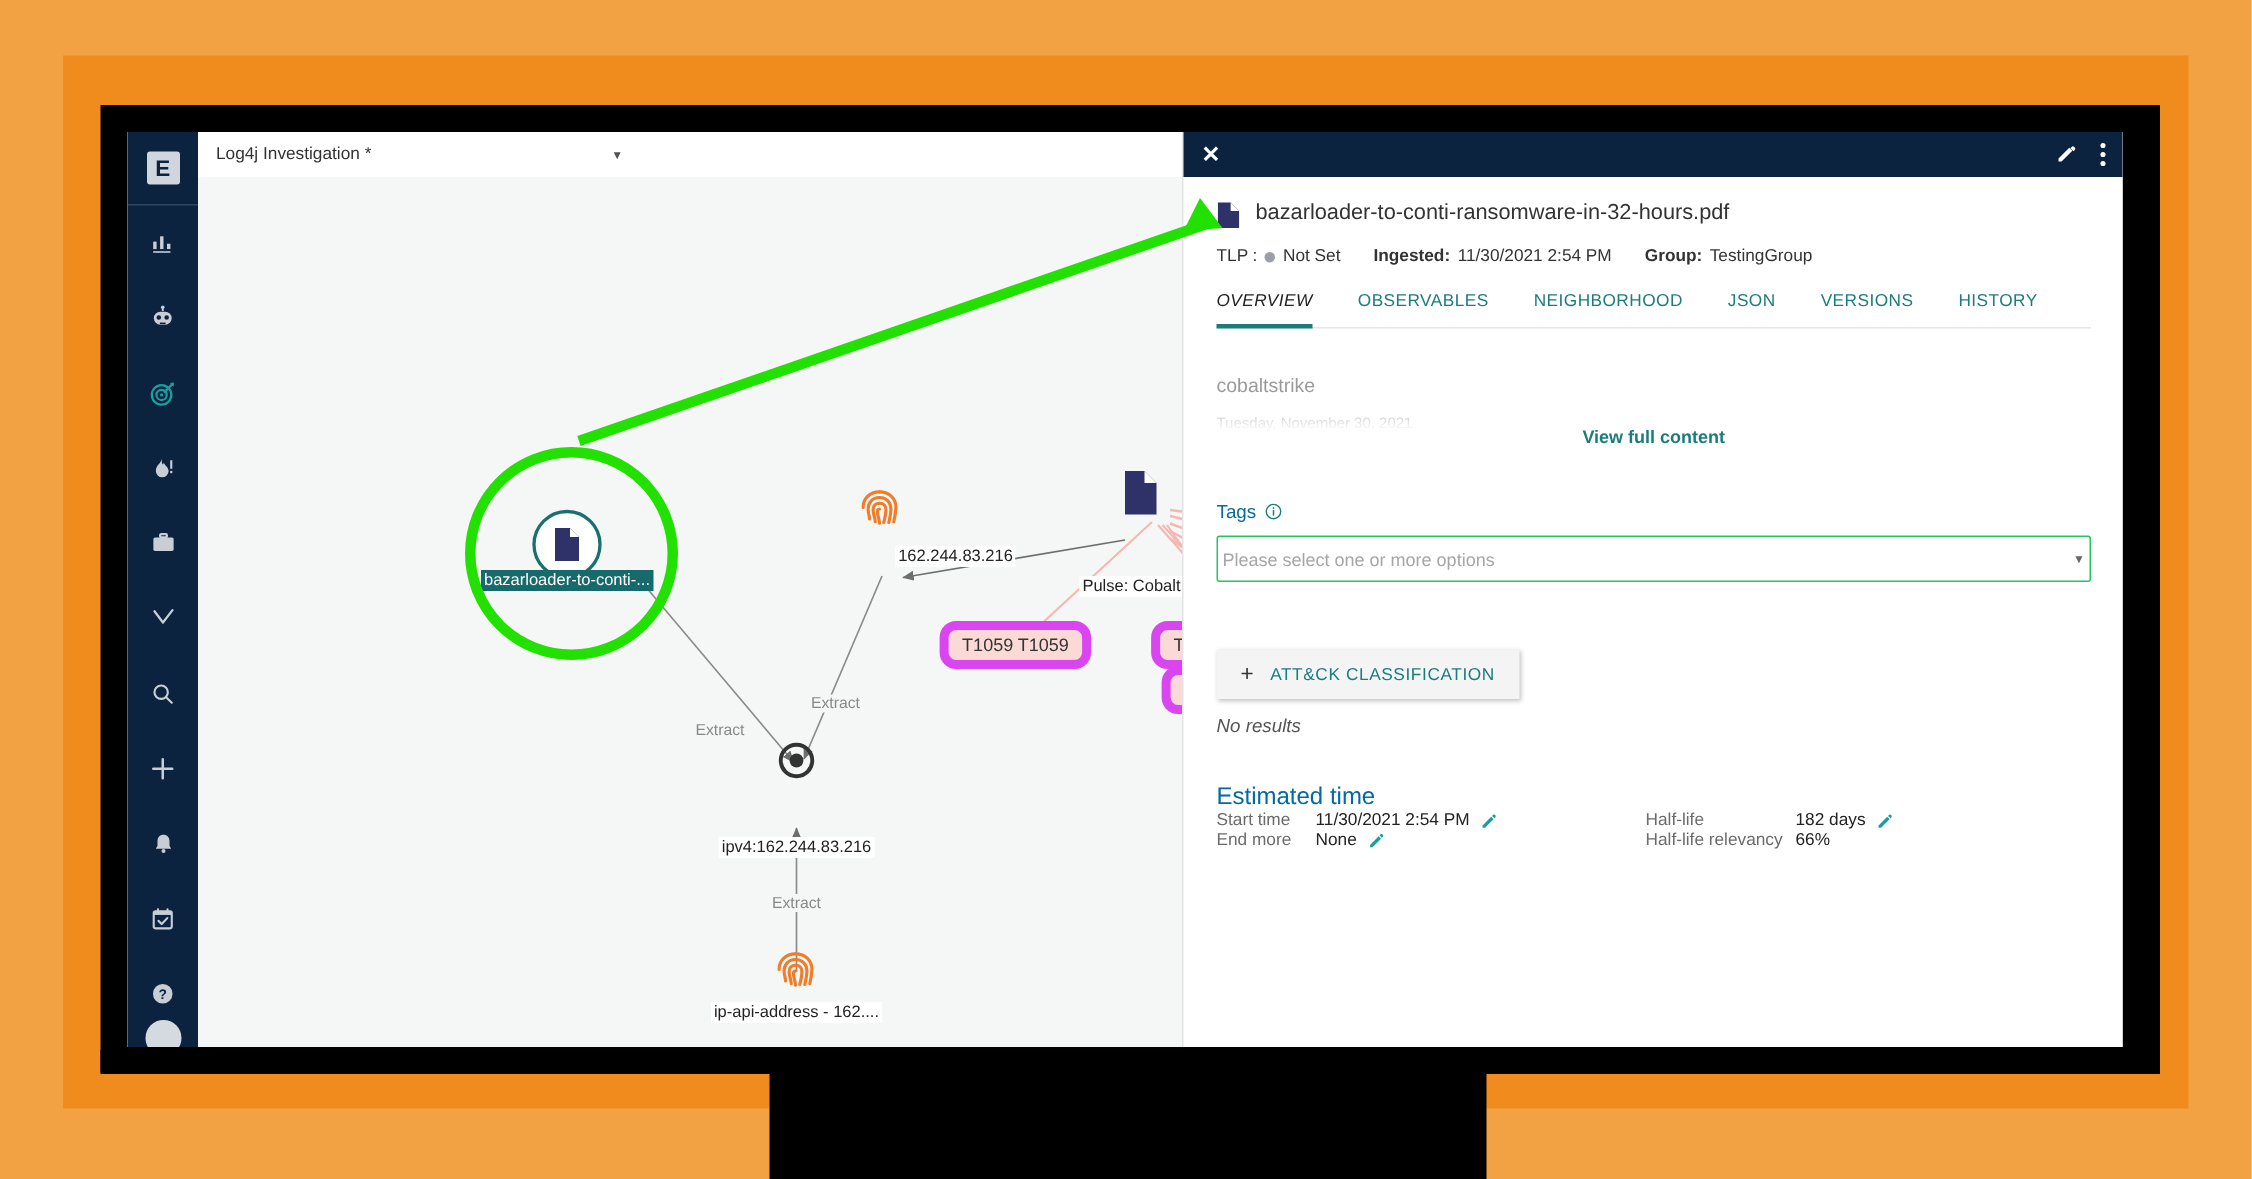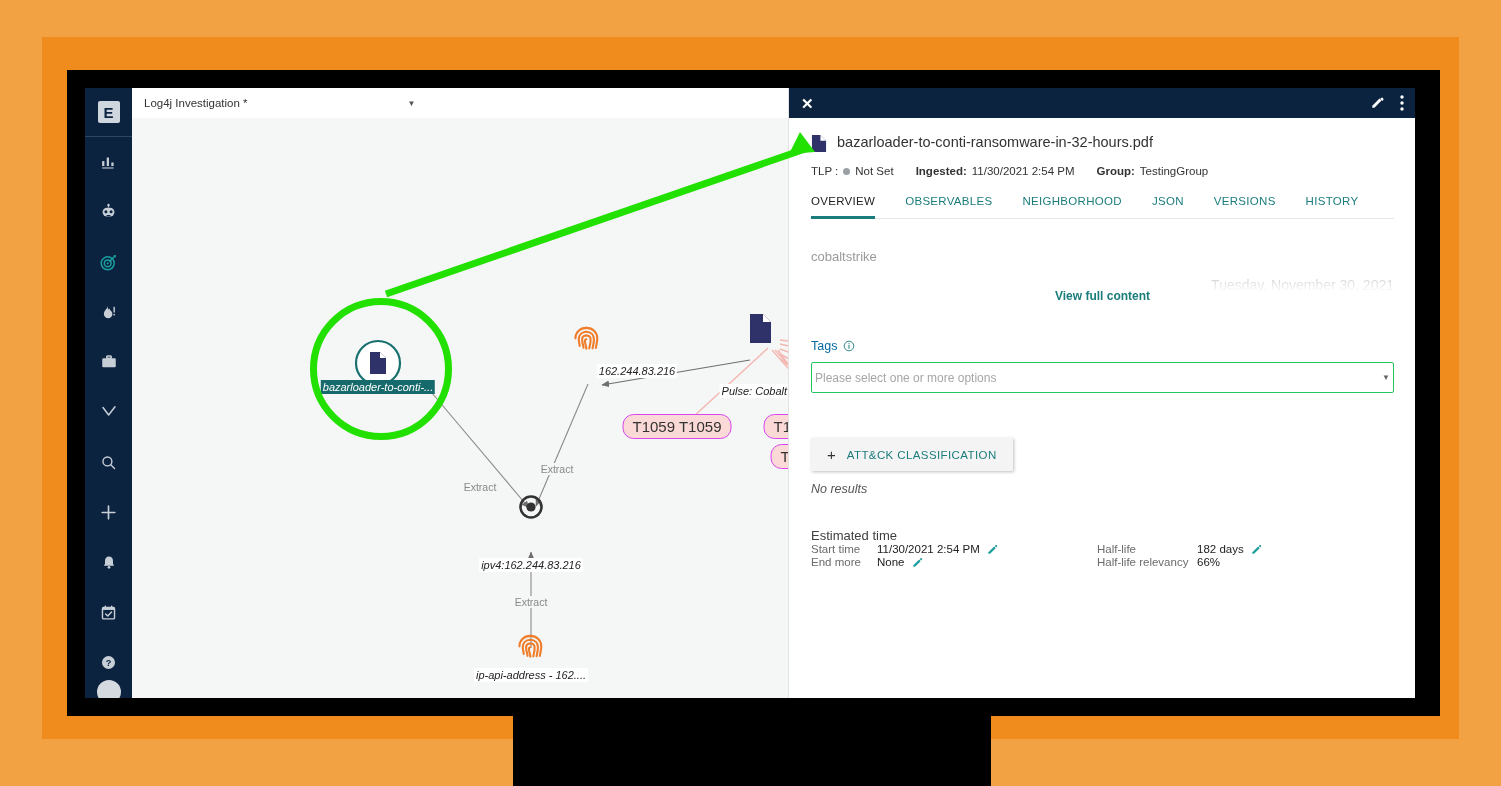--- a/index.html
+++ b/index.html
@@ -38,70 +38,70 @@
   .inv-title{font-size:11.5px;color:#333;margin-left:12px;}
   .inv-caret{margin-left:160px;font-size:8px;color:#555;}
   .tb-icons{margin-left:auto;display:flex;align-items:center;gap:0;padding-right:6px;}
   .tb-ico{width:28px;height:28px;display:flex;align-items:center;justify-content:center;cursor:pointer;}
   .tb-div{width:1px;height:17px;background:#cfcfcf;margin:0 6px;}
 
   
   .canvas{position:absolute;left:47px;top:30px;width:1283px;height:580px;background:#F5F6F6;}
   .canvas svg{position:absolute;left:0;top:0;}
   .nlabel{position:absolute;background:#fff;font-size:11px;color:#222;padding:1px 2px;
-    white-space:nowrap;transform:translateX(-50%);font-style:italic;}
+    white-space:nowrap;transform:translateX(-50%);}
   .nlabel.sel{background:#176A6B;color:#fff;}
   .elabel{position:absolute;font-size:10.5px;color:#888;background:#F5F6F6;padding:0 2px;
     white-space:nowrap;transform:translateX(-50%);}
-  .tpill{position:absolute;background:#FBD9D6;border:1px solid #d946ef;border-radius:11px;
-    font-size:15px;color:#333;padding:3px 9px;white-space:nowrap;transform:translateX(-50%);}
+  .tpill{position:absolute;background:#FBD9D6;border:6px solid #d946ef;border-radius:11px;
+    font-size:12px;color:#333;padding:3px 9px;white-space:nowrap;transform:translateX(-50%);}
   .selring{position:absolute;border:7px solid #22E000;border-radius:50%;}
 
   
   .panel{position:absolute;left:703px;top:0;width:627px;height:610px;background:#fff;
     border-left:1px solid #e3e3e3;}
   .panel-head{height:30px;background:#0C2340;display:flex;align-items:center;padding:0 12px;}
   .ph-close{color:#fff;font-size:15px;font-weight:bold;cursor:pointer;line-height:1;}
   .ph-right{margin-left:auto;display:flex;align-items:center;gap:16px;}
   .panel-body{padding:0 22px;height:580px;box-sizing:border-box;overflow:hidden;position:relative;}
 
   .doc-title-row{display:flex;gap:10px;margin-top:16px;}
   .doc-title{font-size:14.5px;color:#333;}
   .meta-row{margin-top:12px;font-size:11.5px;color:#333;display:flex;align-items:center;gap:5px;}
   .meta-row b{font-weight:bold;}
   .tlp-dot{width:7px;height:7px;border-radius:50%;background:#9aa0a6;display:inline-block;}
   .meta-sp{display:inline-block;width:12px;}
 
   .tabs{margin-top:18px;display:flex;gap:30px;border-bottom:1px solid #e6e6e6;}
   .tab{font-size:11.5px;color:#1B7C7C;letter-spacing:.3px;padding-bottom:9px;cursor:pointer;
     border-bottom:3px solid transparent;margin-bottom:-1px;}
-  .tab.active{color:#222;border-bottom-color:#1B7C7C;}
+  .tab.active{color:#222;border-bottom-color:#1B7C7C;font-style:italic;}
 
   .desc{margin-top:30px;font-size:13px;color:#9a9a9a;}
-  .faded{margin-top:13px;font-size:14px;color:#cfcfcf;
+  .faded{margin-top:13px;font-size:10px;color:#cfcfcf;
     -webkit-mask-image:linear-gradient(to bottom,#000 0%,rgba(0,0,0,.25) 70%,transparent 100%);
-            mask-image:linear-gradient(to bottom,#000 0%,rgba(0,0,0,.25) 70%,transparent 100%);text-align:right;}
+            mask-image:linear-gradient(to bottom,#000 0%,rgba(0,0,0,.25) 70%,transparent 100%);}
   .link{margin-top:-4px;font-size:12px;color:#1B7C7C;font-weight:bold;cursor:pointer;text-align:center;}
 
   .sec-lbl{font-size:12.5px;color:#0369a1;display:flex;align-items:center;gap:6px;}
   .tags-wrap{margin-top:36px;}
   .select{margin-top:9px;height:29px;border:1px solid #22c55e;border-radius:2px;
     display:flex;align-items:center;padding:0 3px;cursor:pointer;}
   .select span{font-size:12px;color:#a6a6a6;}
   .select .car{margin-left:auto;font-size:8px;color:#666;}
 
   .mitre{margin-top:33px;}
   .btn{margin-top:12px;display:inline-flex;align-items:center;gap:11px;background:#F4F4F4;
     box-shadow:1px 1px 3px rgba(0,0,0,.25);padding:9px 16px;cursor:pointer;}
   .btn .plus{font-size:15px;color:#333;line-height:1;}
   .btn .lbl{font-size:11.5px;color:#1B7C7C;letter-spacing:.4px;}
   .nores{margin-top:11px;font-size:12.5px;color:#555;font-style:italic;}
 
   .est{margin-top:32px;}
-  .est-title{font-size:13px;color:#404040;}
+  .est-title{font-size:16px;color:#0369a1;}
   .est-grid{display:grid;grid-template-columns:66px 220px 100px auto;
     row-gap:1px;align-items:center;}
   .est-k{font-size:11.5px;color:#6b6b6b;}
   .est-v{font-size:11.5px;color:#222;display:flex;align-items:center;gap:7px;}
   .pencil{cursor:pointer;display:inline-flex;}
 
   
   .arrow{position:absolute;left:0;top:0;pointer-events:none;}
 </style>
 </head>

